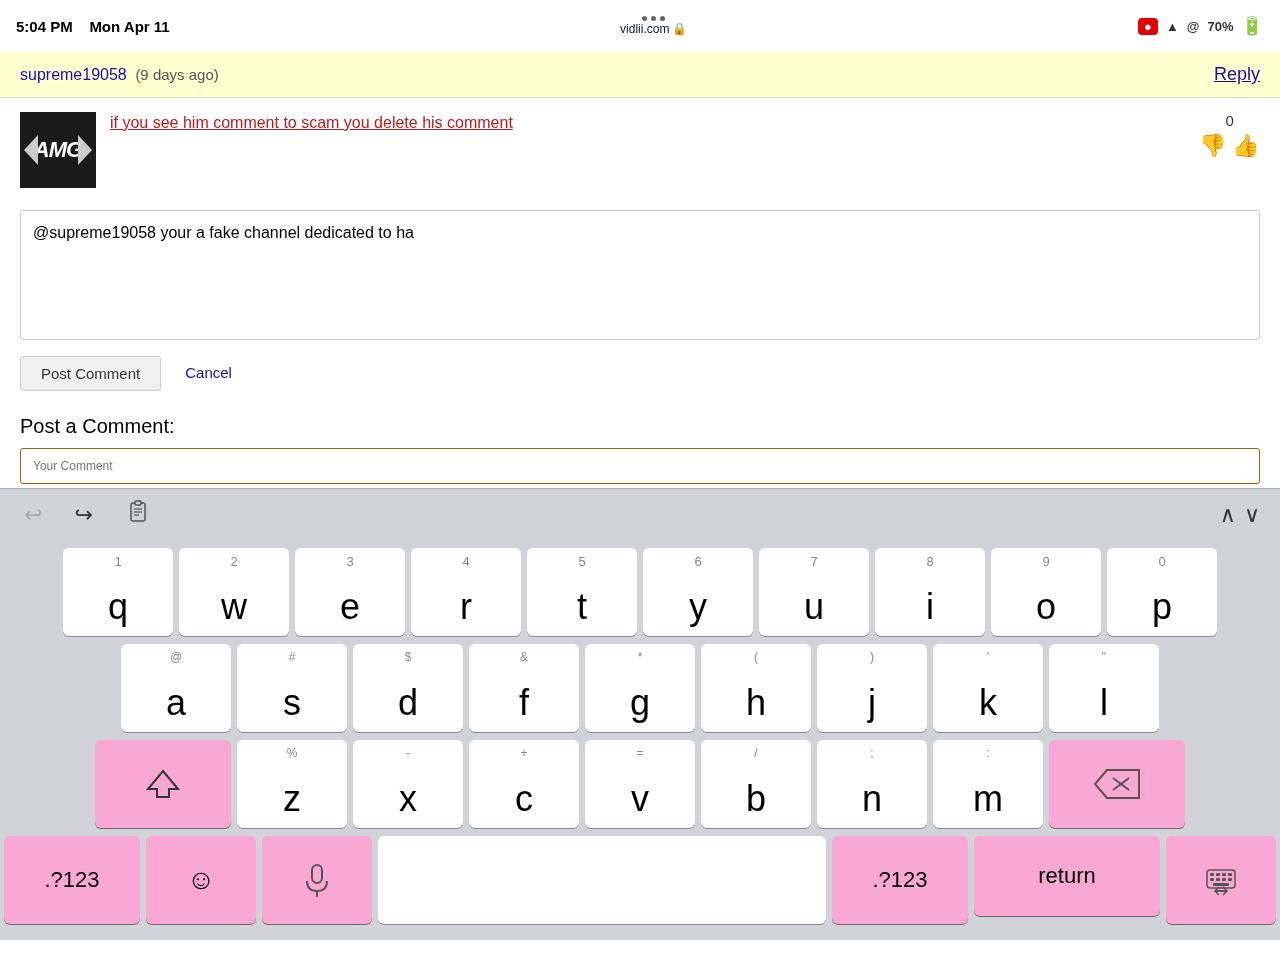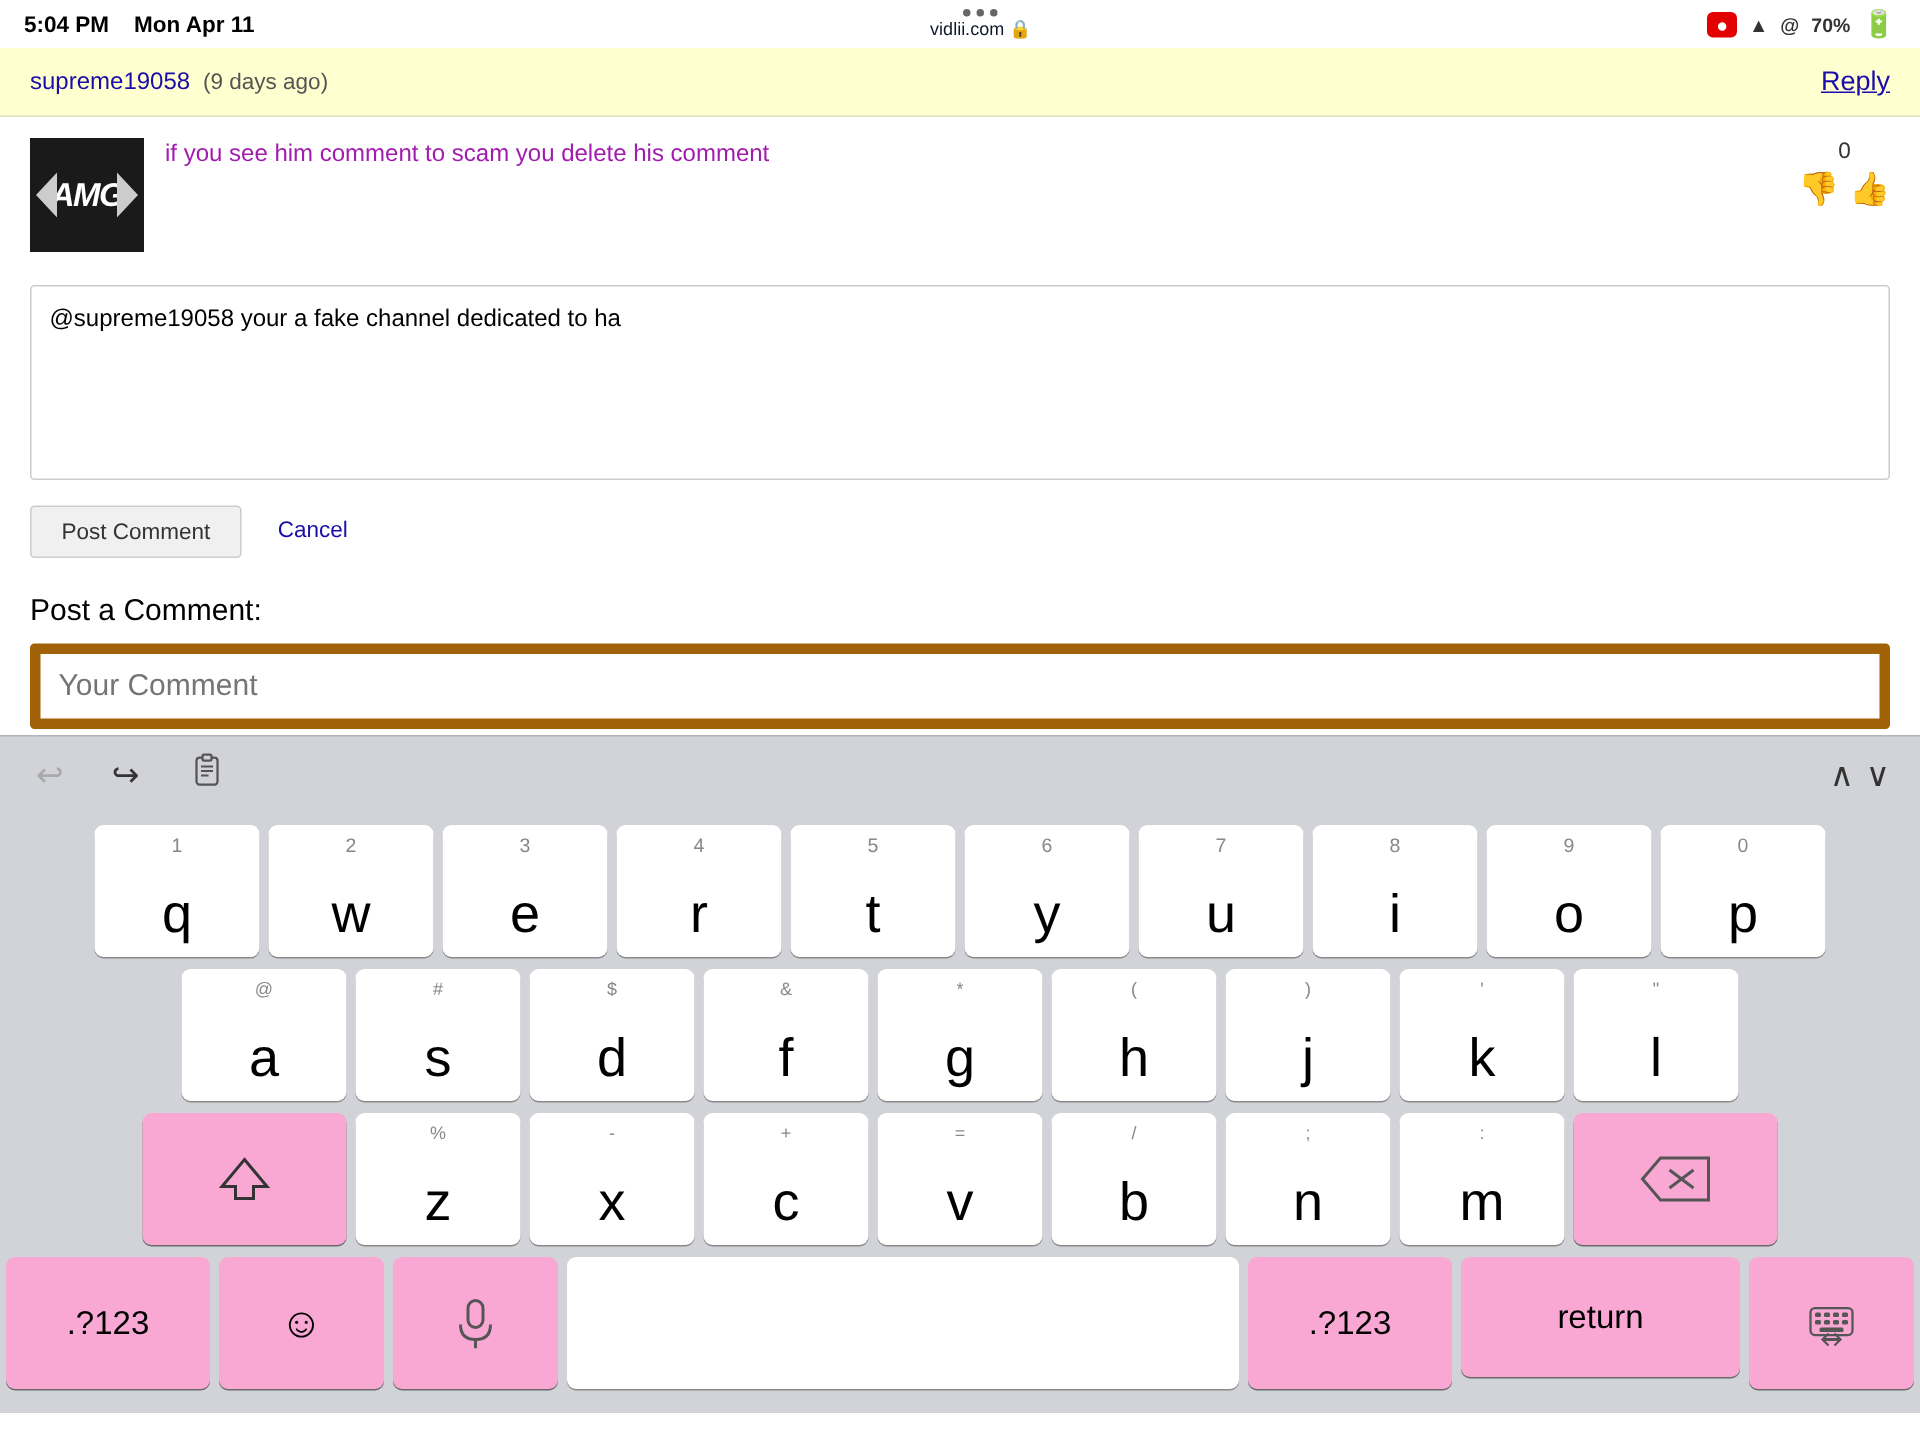--- a/index.html
+++ b/index.html
@@ -13,21 +13,21 @@
       position: relative;
     }
 
     
     .status-bar {
       display: flex;
       justify-content: space-between;
       align-items: center;
       background: #fff;
       padding: 0 16px;
-      height: 32px;
+      height: 52px;
       font-size: 15px;
       font-weight: 600;
     }
     .status-bar-left {
       font-size: 15px;
       font-weight: 700;
       color: #000;
     }
     .status-bar-center {
       display: flex;
@@ -154,22 +154,23 @@
       width: 14px;
       height: 30px;
       background: #ccc;
       clip-path: polygon(100% 50%, 0 0, 0 100%);
     }
     .comment-text-area {
       flex: 1;
     }
     .comment-text {
       font-size: 16px;
-      color: #a21caf;
+      color: #b91c1c;
       line-height: 1.4;
+      text-decoration: underline;
     }
     .vote-area {
       display: flex;
       flex-direction: column;
       align-items: center;
       gap: 4px;
       margin-left: auto;
     }
     .vote-count {
       font-size: 15px;
@@ -235,24 +236,24 @@
       padding: 8px 20px 4px 20px;
     }
     .post-comment-title {
       font-size: 20px;
       font-weight: 400;
       color: #000;
       margin-bottom: 10px;
     }
     .your-comment-input {
       width: 100%;
-      border: 7px solid #a16207;
+      border: 1px solid #a16207;
       border-radius: 3px;
       padding: 10px 12px;
-      font-size: 20px;
+      font-size: 12px;
       color: #aaa;
       background: #fff;
     }
 
     
     .keyboard-toolbar {
       background: #d1d3d8;
       display: flex;
       align-items: center;
       justify-content: space-between;

